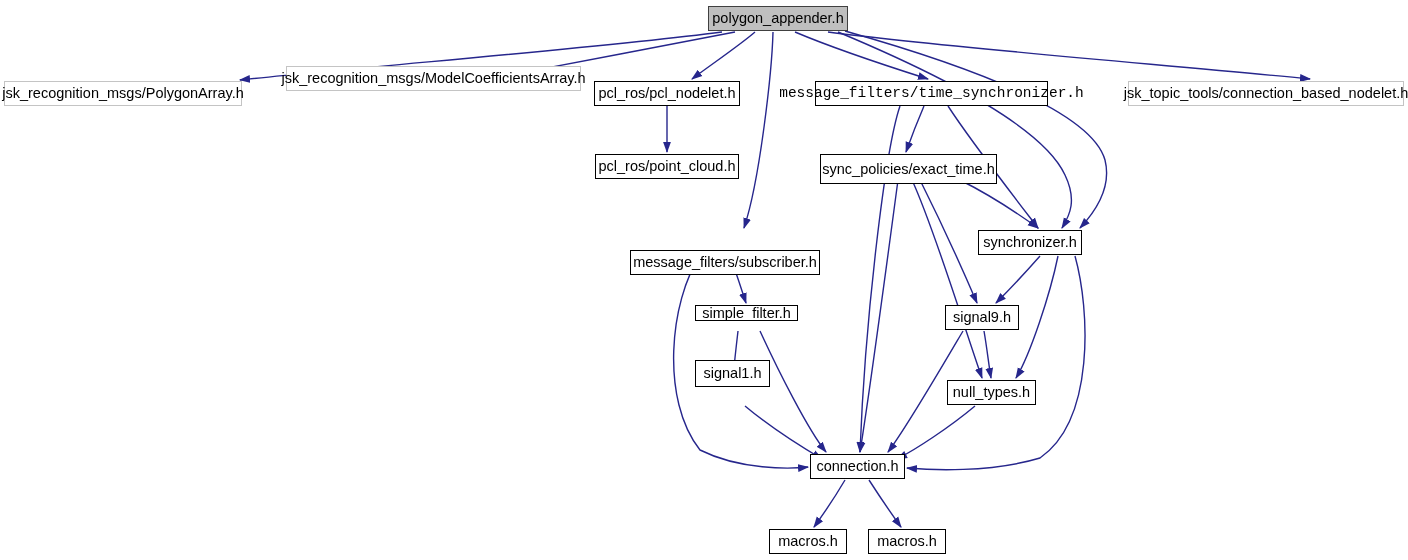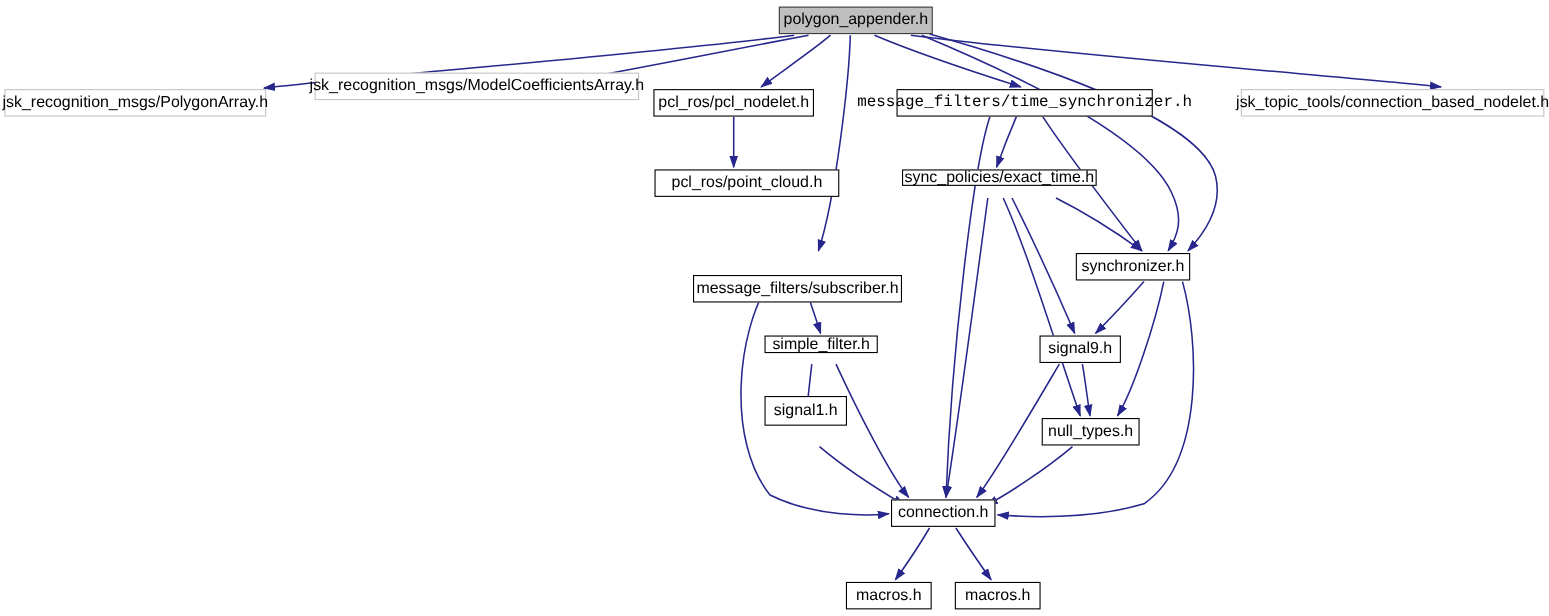--- a/index.html
+++ b/index.html
@@ -111,24 +111,24 @@
       </div>
       <div class="node-box" style="left: 594px; top: 81px; width: 146px; height: 25px;">
         <span class="node-label">pcl_ros/pcl_nodelet.h</span>
       </div>
       <div class="node-box" style="left: 815px; top: 81px; width: 233px; height: 25px; font-family: Liberation Mono, monospace;">
         <span class="node-label">message_filters/time_synchronizer.h</span>
       </div>
       <div class="node-box external" style="left: 1128px; top: 81px; width: 276px; height: 25px;">
         <span class="node-label">jsk_topic_tools/connection_based_nodelet.h</span>
       </div>
-      <div class="node-box" style="left: 595px; top: 154px; width: 168px; height: 25px;">
+      <div class="node-box" style="left: 595px; top: 154px; width: 144px; height: 25px;">
         <span class="node-label">pcl_ros/point_cloud.h</span>
       </div>
-      <div class="node-box" style="left: 820px; top: 154px; width: 177px; height: 15px;">
+      <div class="node-box" style="left: 820px; top: 154px; width: 177px; height: 30px;">
         <span class="node-label">sync_policies/exact_time.h</span>
       </div>
       <div class="node-box" style="left: 630px; top: 230px; width: 190px; height: 25px; margin-top: 20px;">
         <span class="node-label">message_filters/subscriber.h</span>
       </div>
       <div class="node-box" style="left: 978px; top: 230px; width: 104px; height: 25px;">
         <span class="node-label">synchronizer.h</span>
       </div>
       <div class="node-box" style="left: 695px; top: 305px; width: 103px; height: 16px;">
         <span class="node-label">simple_filter.h</span>

